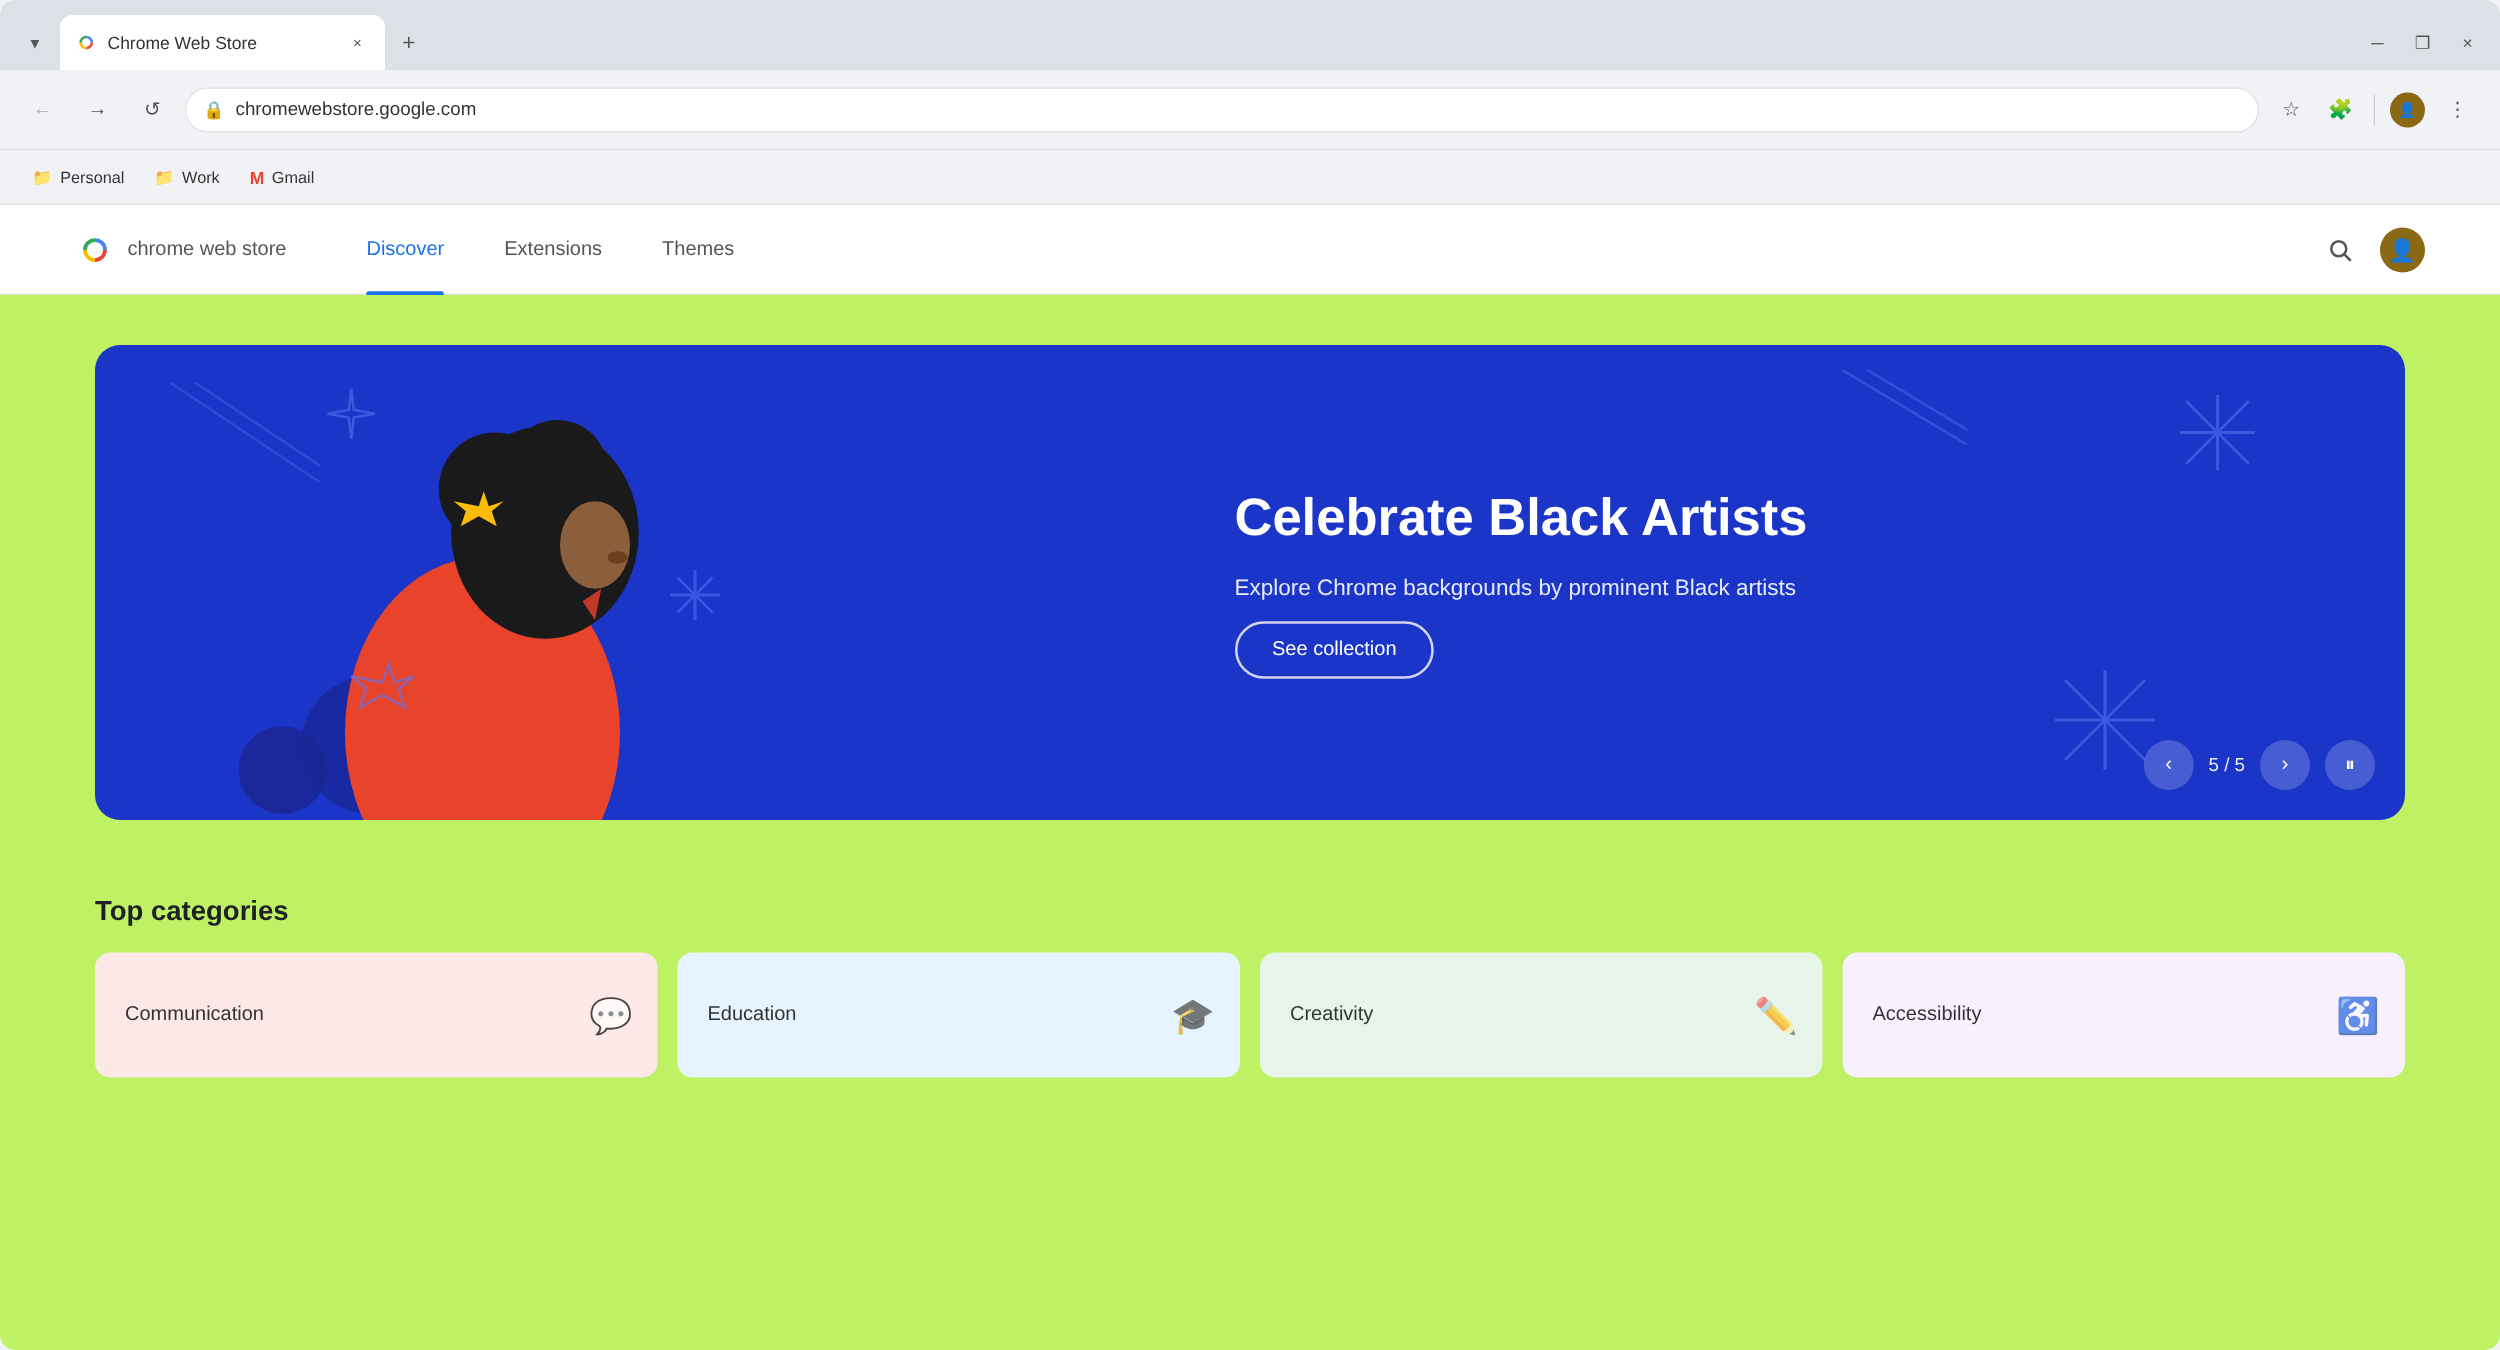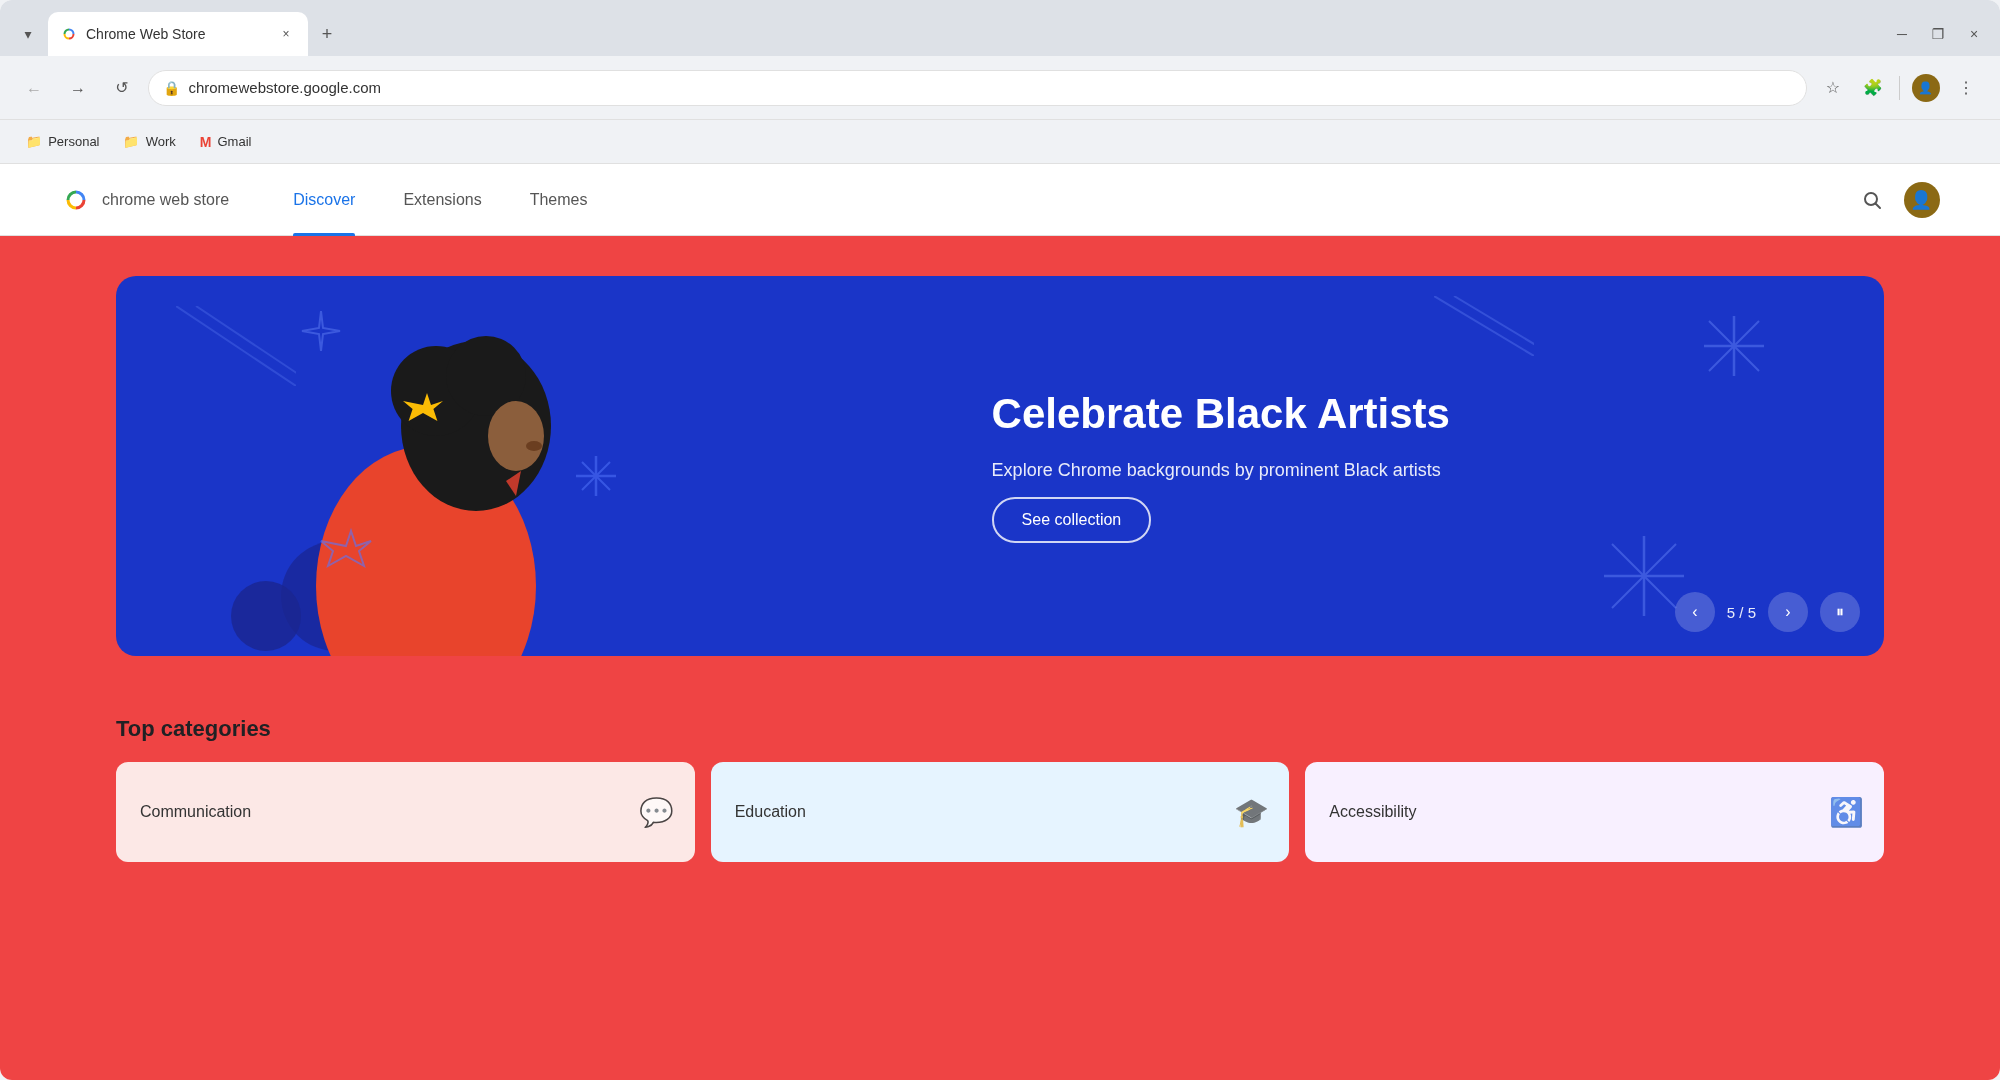--- a/index.html
+++ b/index.html
@@ -288,22 +288,22 @@
       border-radius: 50%;
       background: #8B6914;
       cursor: pointer;
       overflow: hidden;
     }
 
     
     .main-content {
       flex: 1;
       overflow-y: auto;
-      padding: 40px 116px;
-      background: #ef4444;
+      padding: 40px 76px;
+      background: #bef264;
     }
 
     
     .hero-banner {
       width: 100%;
       height: 380px;
       background: #1a35c8;
       border-radius: 20px;
       display: flex;
       align-items: center;
@@ -588,20 +588,24 @@
         <h2 class="section-title">Top categories</h2>
         <div class="categories-row">
           <div class="category-card cat-communication">
             <span>Communication</span>
             <span class="cat-icon">💬</span>
           </div>
           <div class="category-card cat-education">
             <span>Education</span>
             <span class="cat-icon">🎓</span>
           </div>
+          <div class="category-card cat-creativity">
+            <span>Creativity</span>
+            <span class="cat-icon">✏️</span>
+          </div>
           <div class="category-card cat-accessibility">
             <span>Accessibility</span>
             <span class="cat-icon">♿</span>
           </div>
         </div>
       </div>
 
     </div>
   </div>
 </div>

